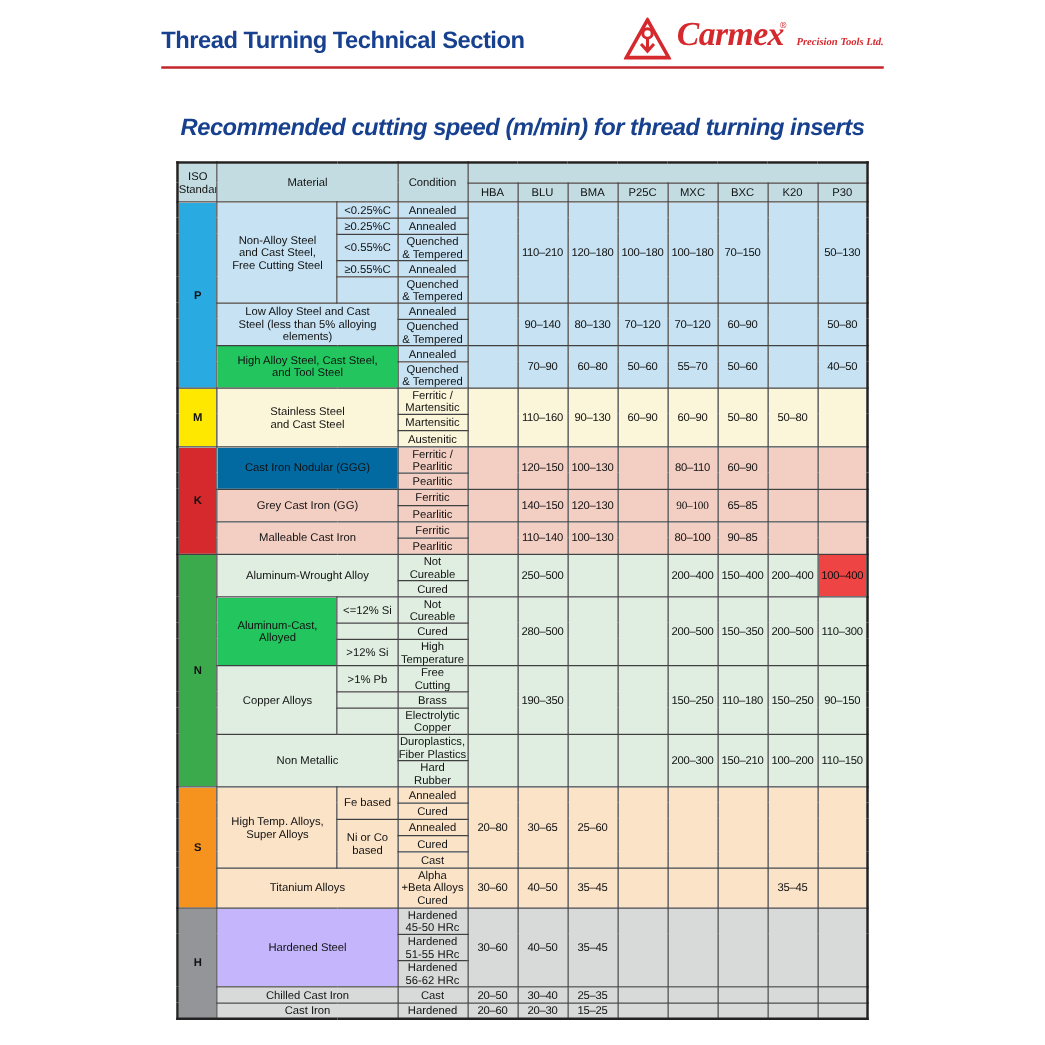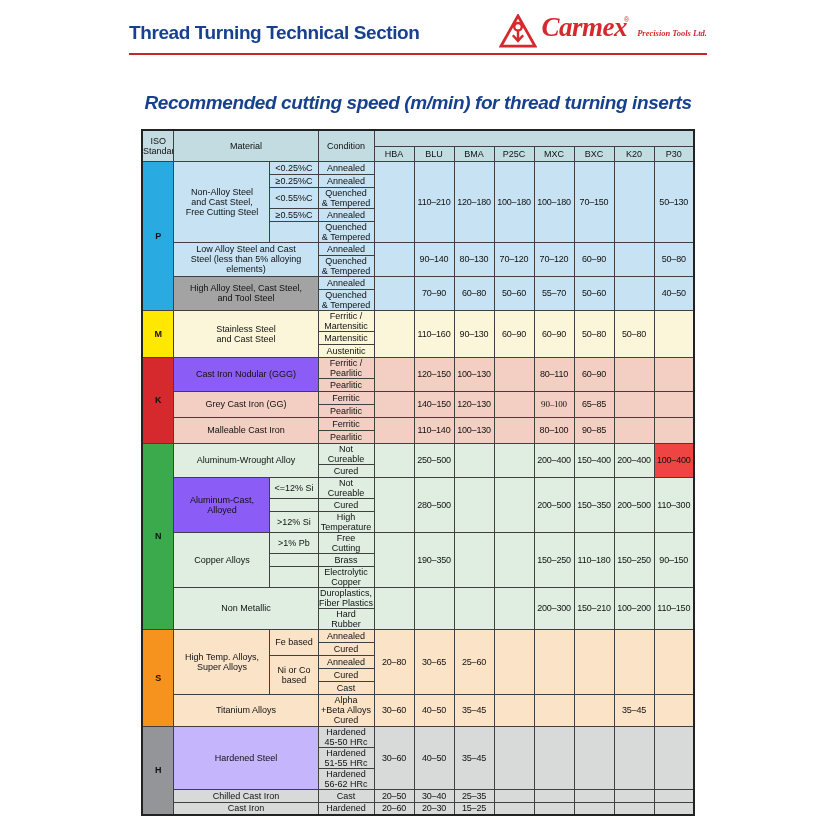--- a/index.html
+++ b/index.html
@@ -160,21 +160,21 @@
           <td rowspan="2" class="spd" style="background: rgb(198, 226, 243);">70–120</td>
           <td rowspan="2" class="spd" style="background: rgb(198, 226, 243);">60–90</td>
           <td rowspan="2" class="spd" style="background: rgb(198, 226, 243);"></td>
           <td rowspan="2" class="spd" style="background: rgb(198, 226, 243);">50–80</td>
         </tr>
         <tr style="height: 21px;">
           <td class="cond" style="background: rgb(198, 226, 243);">Quenched
 &amp; Tempered</td>
         </tr>
         <tr style="height: 13px;">
-          <td rowspan="2" colspan="2" class="mat" style="background: #a3a3a3; margin-left: 45px;">High Alloy Steel, Cast Steel,
+          <td rowspan="2" colspan="2" class="mat" style="background: #22c55e; margin-left: 45px;">High Alloy Steel, Cast Steel,
 and Tool Steel</td>
           <td class="cond" style="background: rgb(198, 226, 243);">Annealed</td>
           <td rowspan="2" class="spd" style="background: rgb(198, 226, 243);"></td>
           <td rowspan="2" class="spd" style="background: rgb(198, 226, 243);">70–90</td>
           <td rowspan="2" class="spd" style="background: rgb(198, 226, 243);">60–80</td>
           <td rowspan="2" class="spd" style="background: rgb(198, 226, 243);">50–60</td>
           <td rowspan="2" class="spd" style="background: rgb(198, 226, 243);">55–70</td>
           <td rowspan="2" class="spd" style="background: rgb(198, 226, 243);">50–60</td>
           <td rowspan="2" class="spd" style="background: rgb(198, 226, 243);"></td>
           <td rowspan="2" class="spd" style="background: rgb(198, 226, 243);">40–50</td>
@@ -199,21 +199,21 @@
           <td rowspan="3" class="spd" style="background: rgb(251, 246, 217);"></td>
         </tr>
         <tr style="height: 13px;">
           <td class="cond" style="background: rgb(251, 246, 217);">Martensitic</td>
         </tr>
         <tr style="height: 13px;">
           <td class="cond" style="background: rgb(251, 246, 217);">Austenitic</td>
         </tr>
         <tr style="height: 21px;">
           <td rowspan="6" class="letter-cell" style="background: rgb(214, 41, 46);">K</td>
-          <td rowspan="2" colspan="2" class="mat" style="background: #8b5cf6;">Cast Iron Nodular (GGG)</td>
+          <td rowspan="2" colspan="2" class="mat" style="background: #0369a1;">Cast Iron Nodular (GGG)</td>
           <td class="cond" style="background: rgb(243, 207, 195);">Ferritic /
 Pearlitic</td>
           <td rowspan="2" class="spd" style="background: rgb(243, 207, 195);"></td>
           <td rowspan="2" class="spd" style="background: rgb(243, 207, 195);">120–150</td>
           <td rowspan="2" class="spd" style="background: rgb(243, 207, 195);">100–130</td>
           <td rowspan="2" class="spd" style="background: rgb(243, 207, 195);"></td>
           <td rowspan="2" class="spd" style="background: rgb(243, 207, 195);">80–110</td>
           <td rowspan="2" class="spd" style="background: rgb(243, 207, 195);">60–90</td>
           <td rowspan="2" class="spd" style="background: rgb(243, 207, 195);"></td>
           <td rowspan="2" class="spd" style="background: rgb(243, 207, 195);"></td>
@@ -262,21 +262,21 @@
           <td rowspan="2" class="spd" style="background: rgb(223, 238, 225);"></td>
           <td rowspan="2" class="spd" style="background: rgb(223, 238, 225);">200–400</td>
           <td rowspan="2" class="spd" style="background: rgb(223, 238, 225);">150–400</td>
           <td rowspan="2" class="spd" style="background: rgb(223, 238, 225);">200–400</td>
           <td rowspan="2" class="spd" style="background: #ef4444;">100–400</td>
         </tr>
         <tr style="height: 13px;">
           <td class="cond" style="background: rgb(223, 238, 225);">Cured</td>
         </tr>
         <tr style="height: 21px;">
-          <td rowspan="3" class="mat" style="background: #8b5cf6;">Aluminum-Cast,
+          <td rowspan="3" class="mat" style="background: #22c55e;">Aluminum-Cast,
 Alloyed</td>
           <td class="sub" style="background: rgb(223, 238, 225);">&lt;=12% Si</td>
           <td class="cond" style="background: rgb(223, 238, 225);">Not
 Cureable</td>
           <td rowspan="3" class="spd" style="background: rgb(223, 238, 225);"></td>
           <td rowspan="3" class="spd" style="background: rgb(223, 238, 225);">280–500</td>
           <td rowspan="3" class="spd" style="background: rgb(223, 238, 225);"></td>
           <td rowspan="3" class="spd" style="background: rgb(223, 238, 225);"></td>
           <td rowspan="3" class="spd" style="background: rgb(223, 238, 225);">200–500</td>
           <td rowspan="3" class="spd" style="background: rgb(223, 238, 225);">150–350</td>

